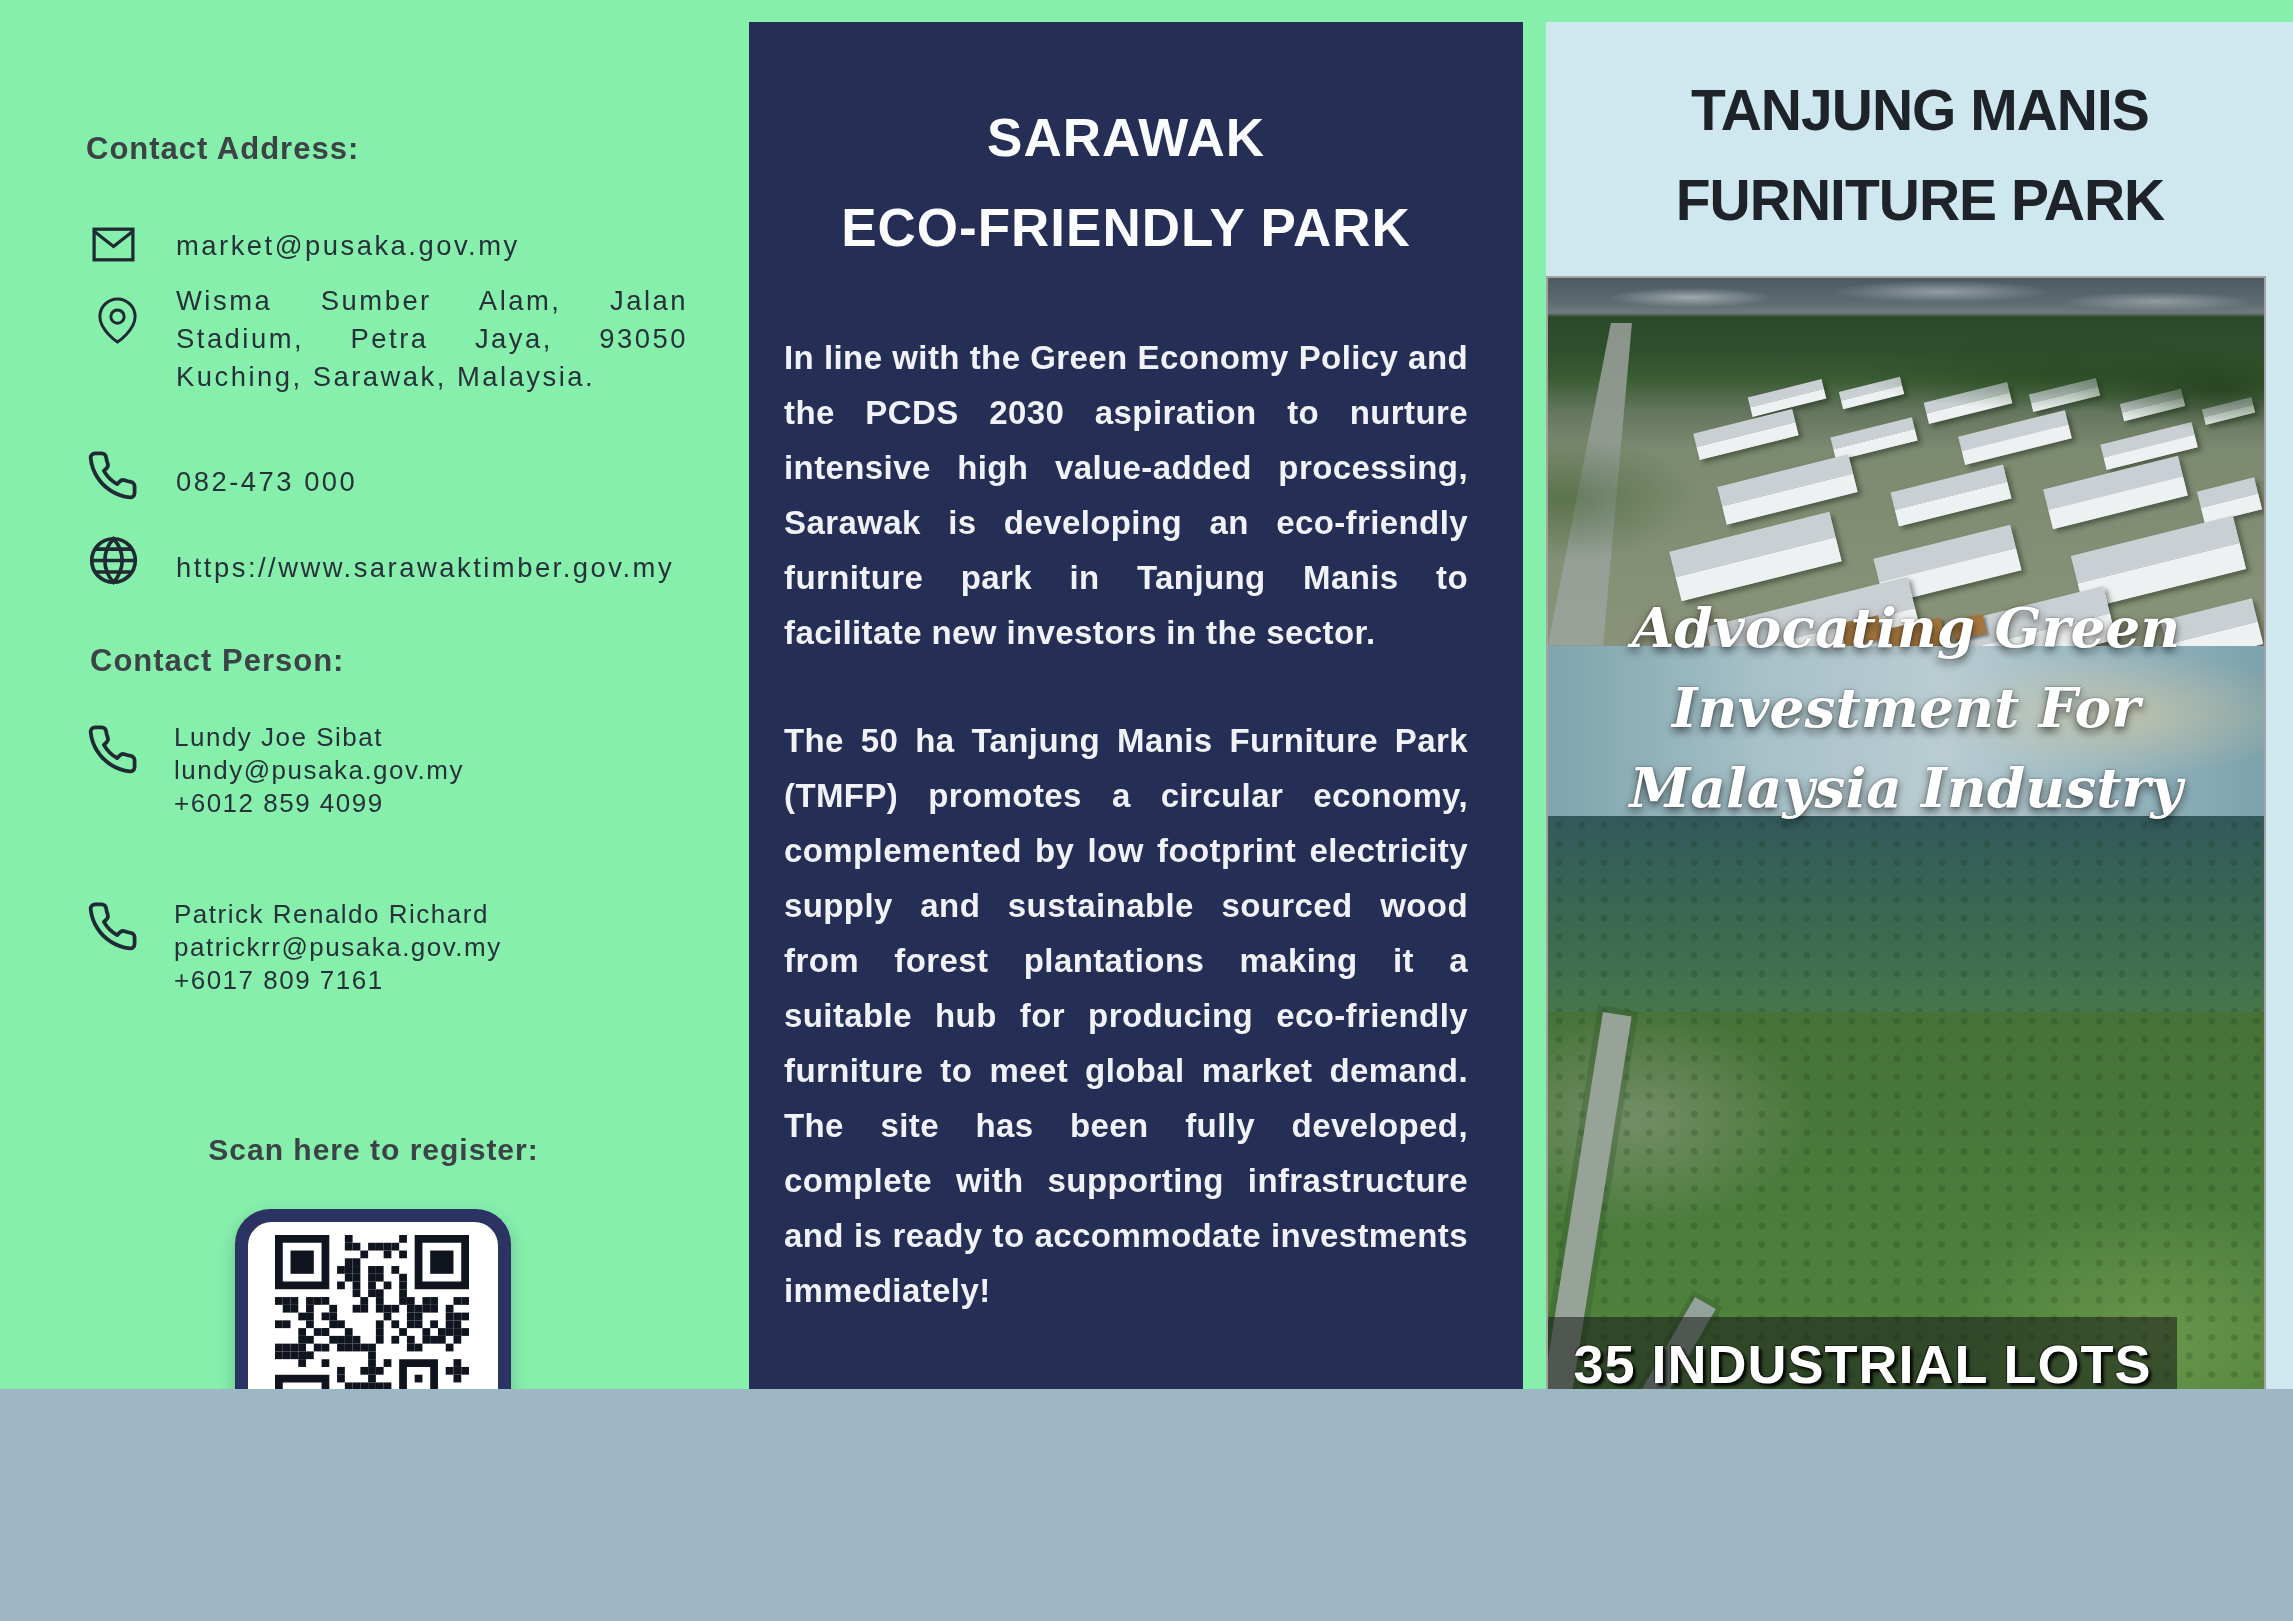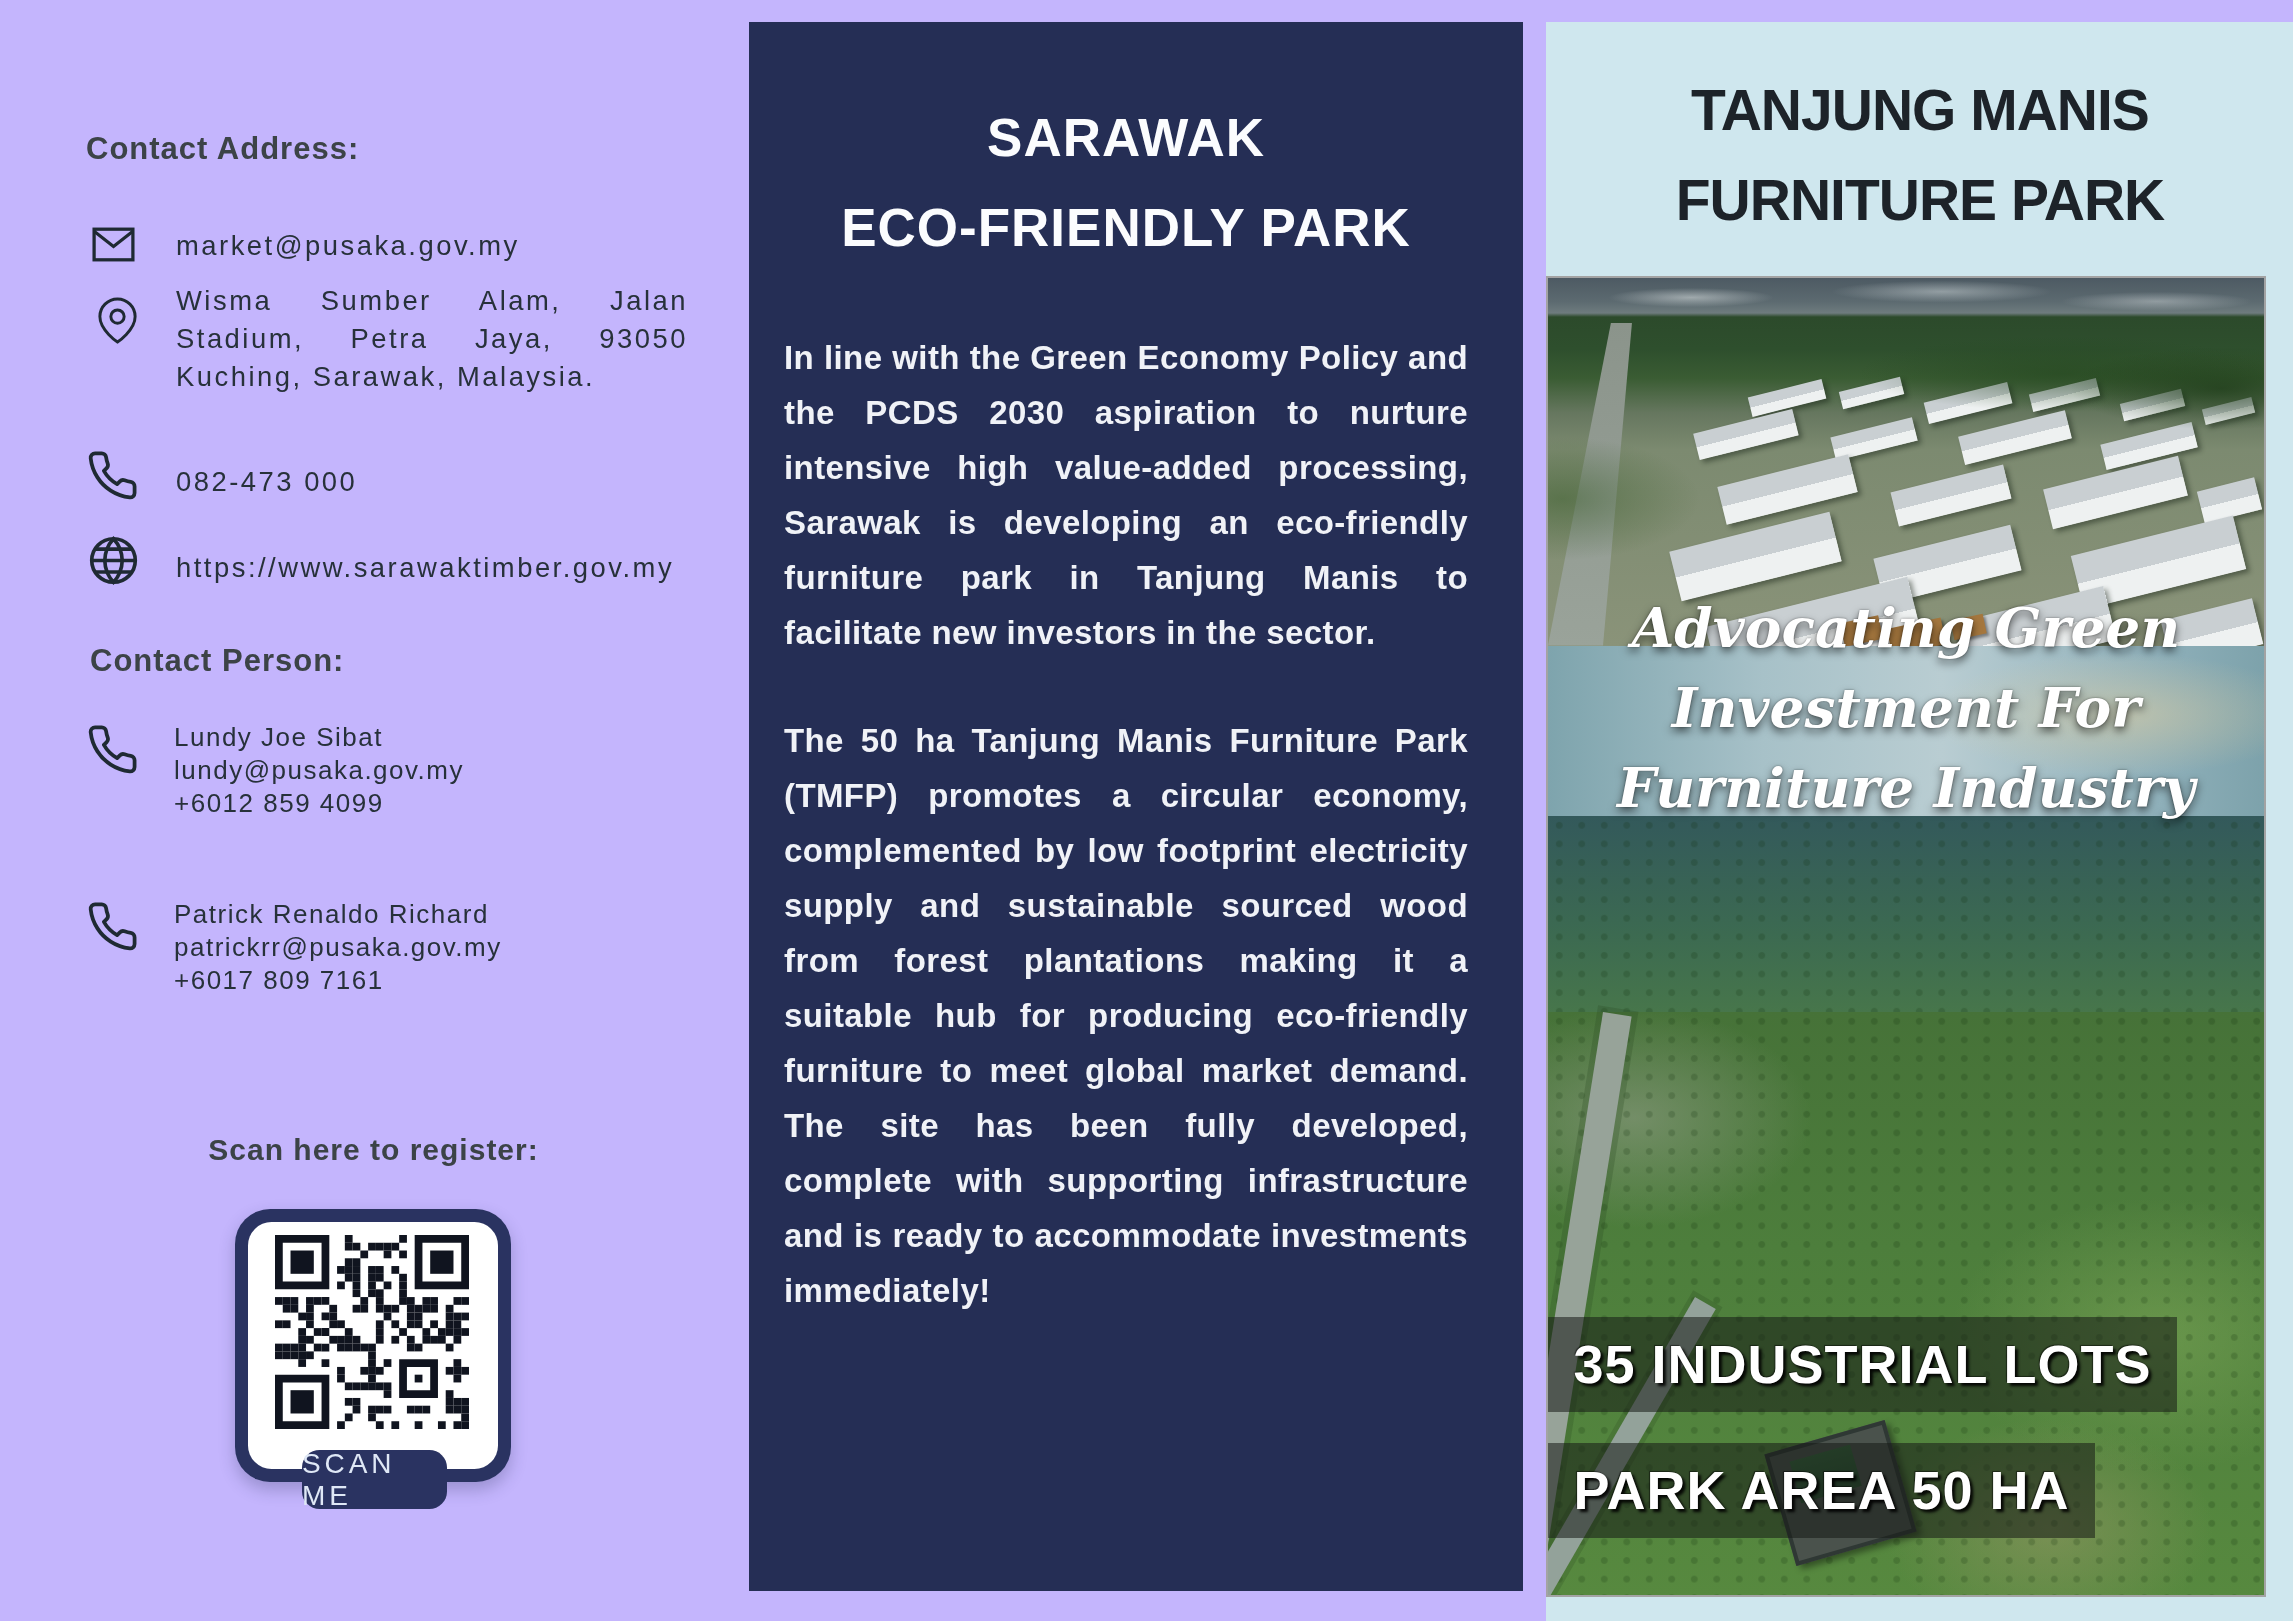--- a/index.html
+++ b/index.html
@@ -1,19 +1,19 @@
 <!DOCTYPE html>
 <html><head>
 <meta charset="utf-8">
 <style>
   * { margin:0; padding:0; box-sizing:border-box; }
   html,body { background:#9db8c4; }
   .page {
-    position:relative; width:2294px; height:1621px; overflow:hidden;
-    background:#c4b5fd;
+    position:relative; width:2294px; height:1389px; overflow:hidden;
+    background:#86efac;
     font-family:"Liberation Sans","DejaVu Sans",sans-serif;
   }
   
   .left { position:absolute; left:0; top:0; width:749px; height:100%; }
   .lp-heading {
     position:absolute; color:#3c4347; font-weight:700; font-size:31px; letter-spacing:1px;
   }
   .ico { position:absolute; color:#1f2a33; }
   .ico svg { display:block; }
   .lp-text {
@@ -445,21 +445,21 @@
       <div class="layer ph-far"></div>
       <div class="layer ph-near"></div>
       <div class="ph-roadA"></div>
       <div class="ph-roadB"></div>
       <div class="ph-compound">
           <div class="roof"></div>
         </div>
 
       <figcaption class="photo-caption">
         <span>Advocating Green Investment For</span>
-        <span>Furniture Industry</span>
+        <span>Malaysia Industry</span>
       </figcaption>
 
       <div class="stat-badge badge-1">35 INDUSTRIAL LOTS</div>
       <div class="stat-badge badge-2">PARK AREA 50 HA</div>
     </figure>
   </section>
 
 </div>
 
 

